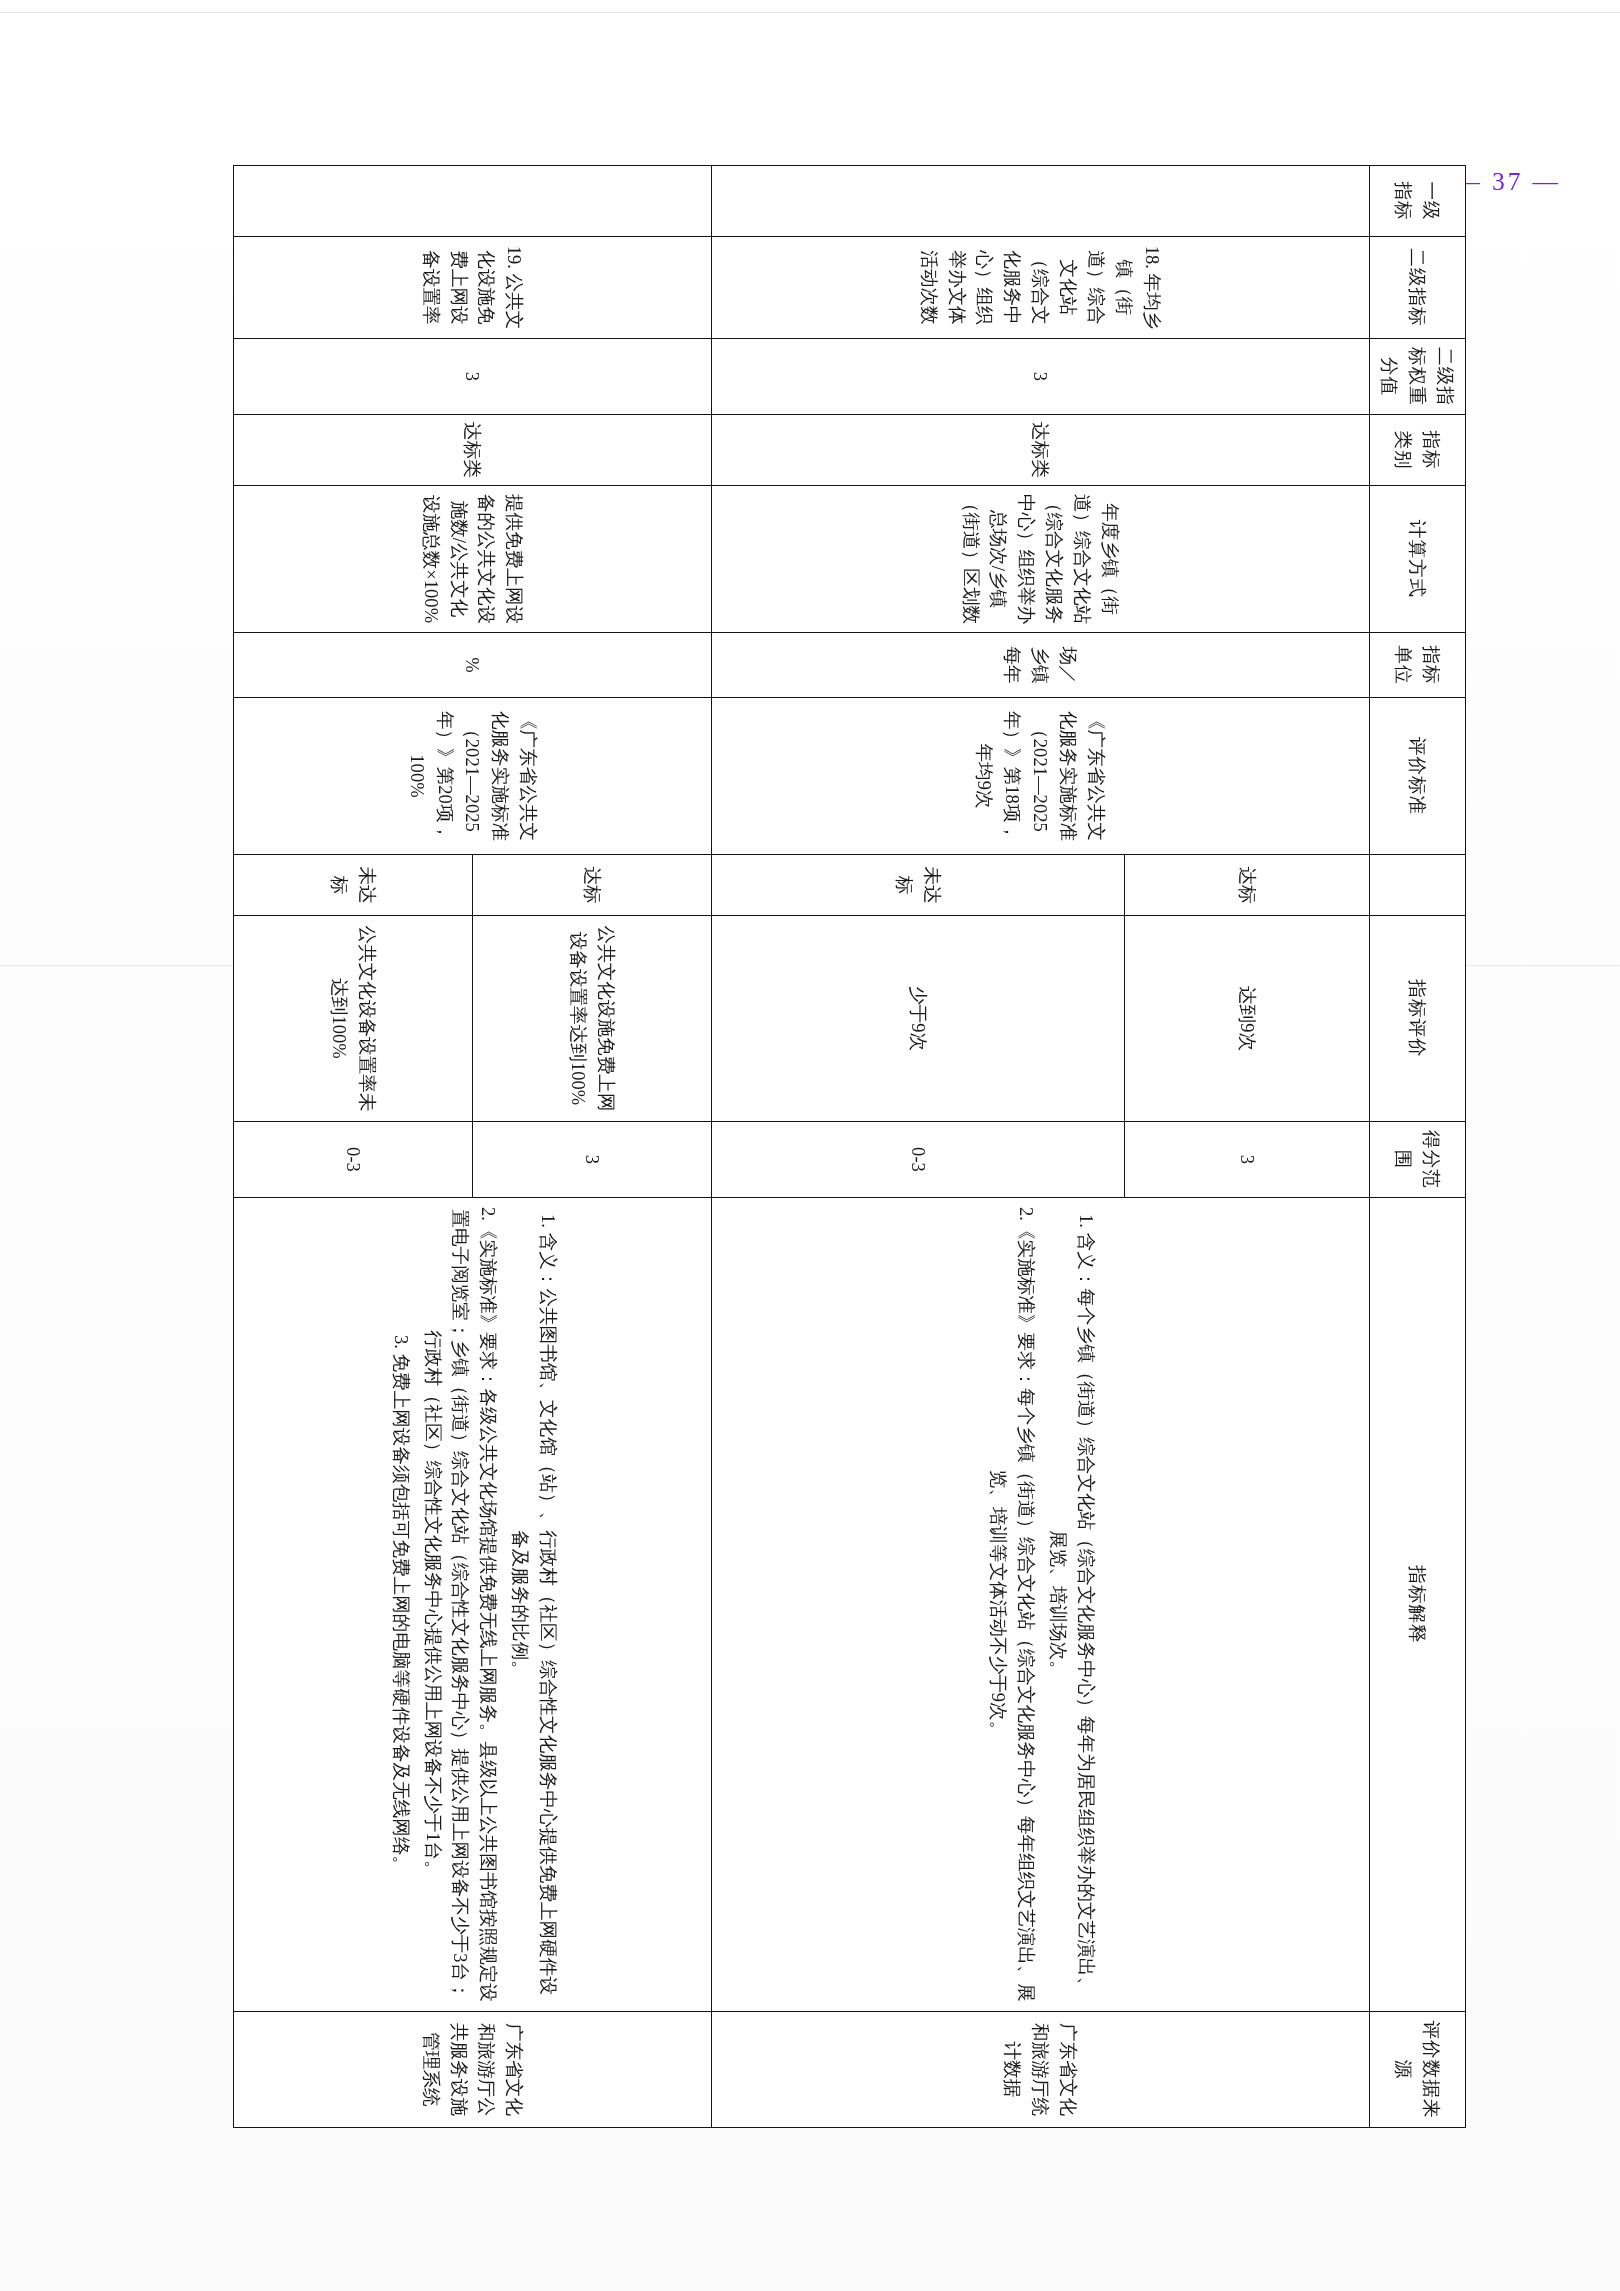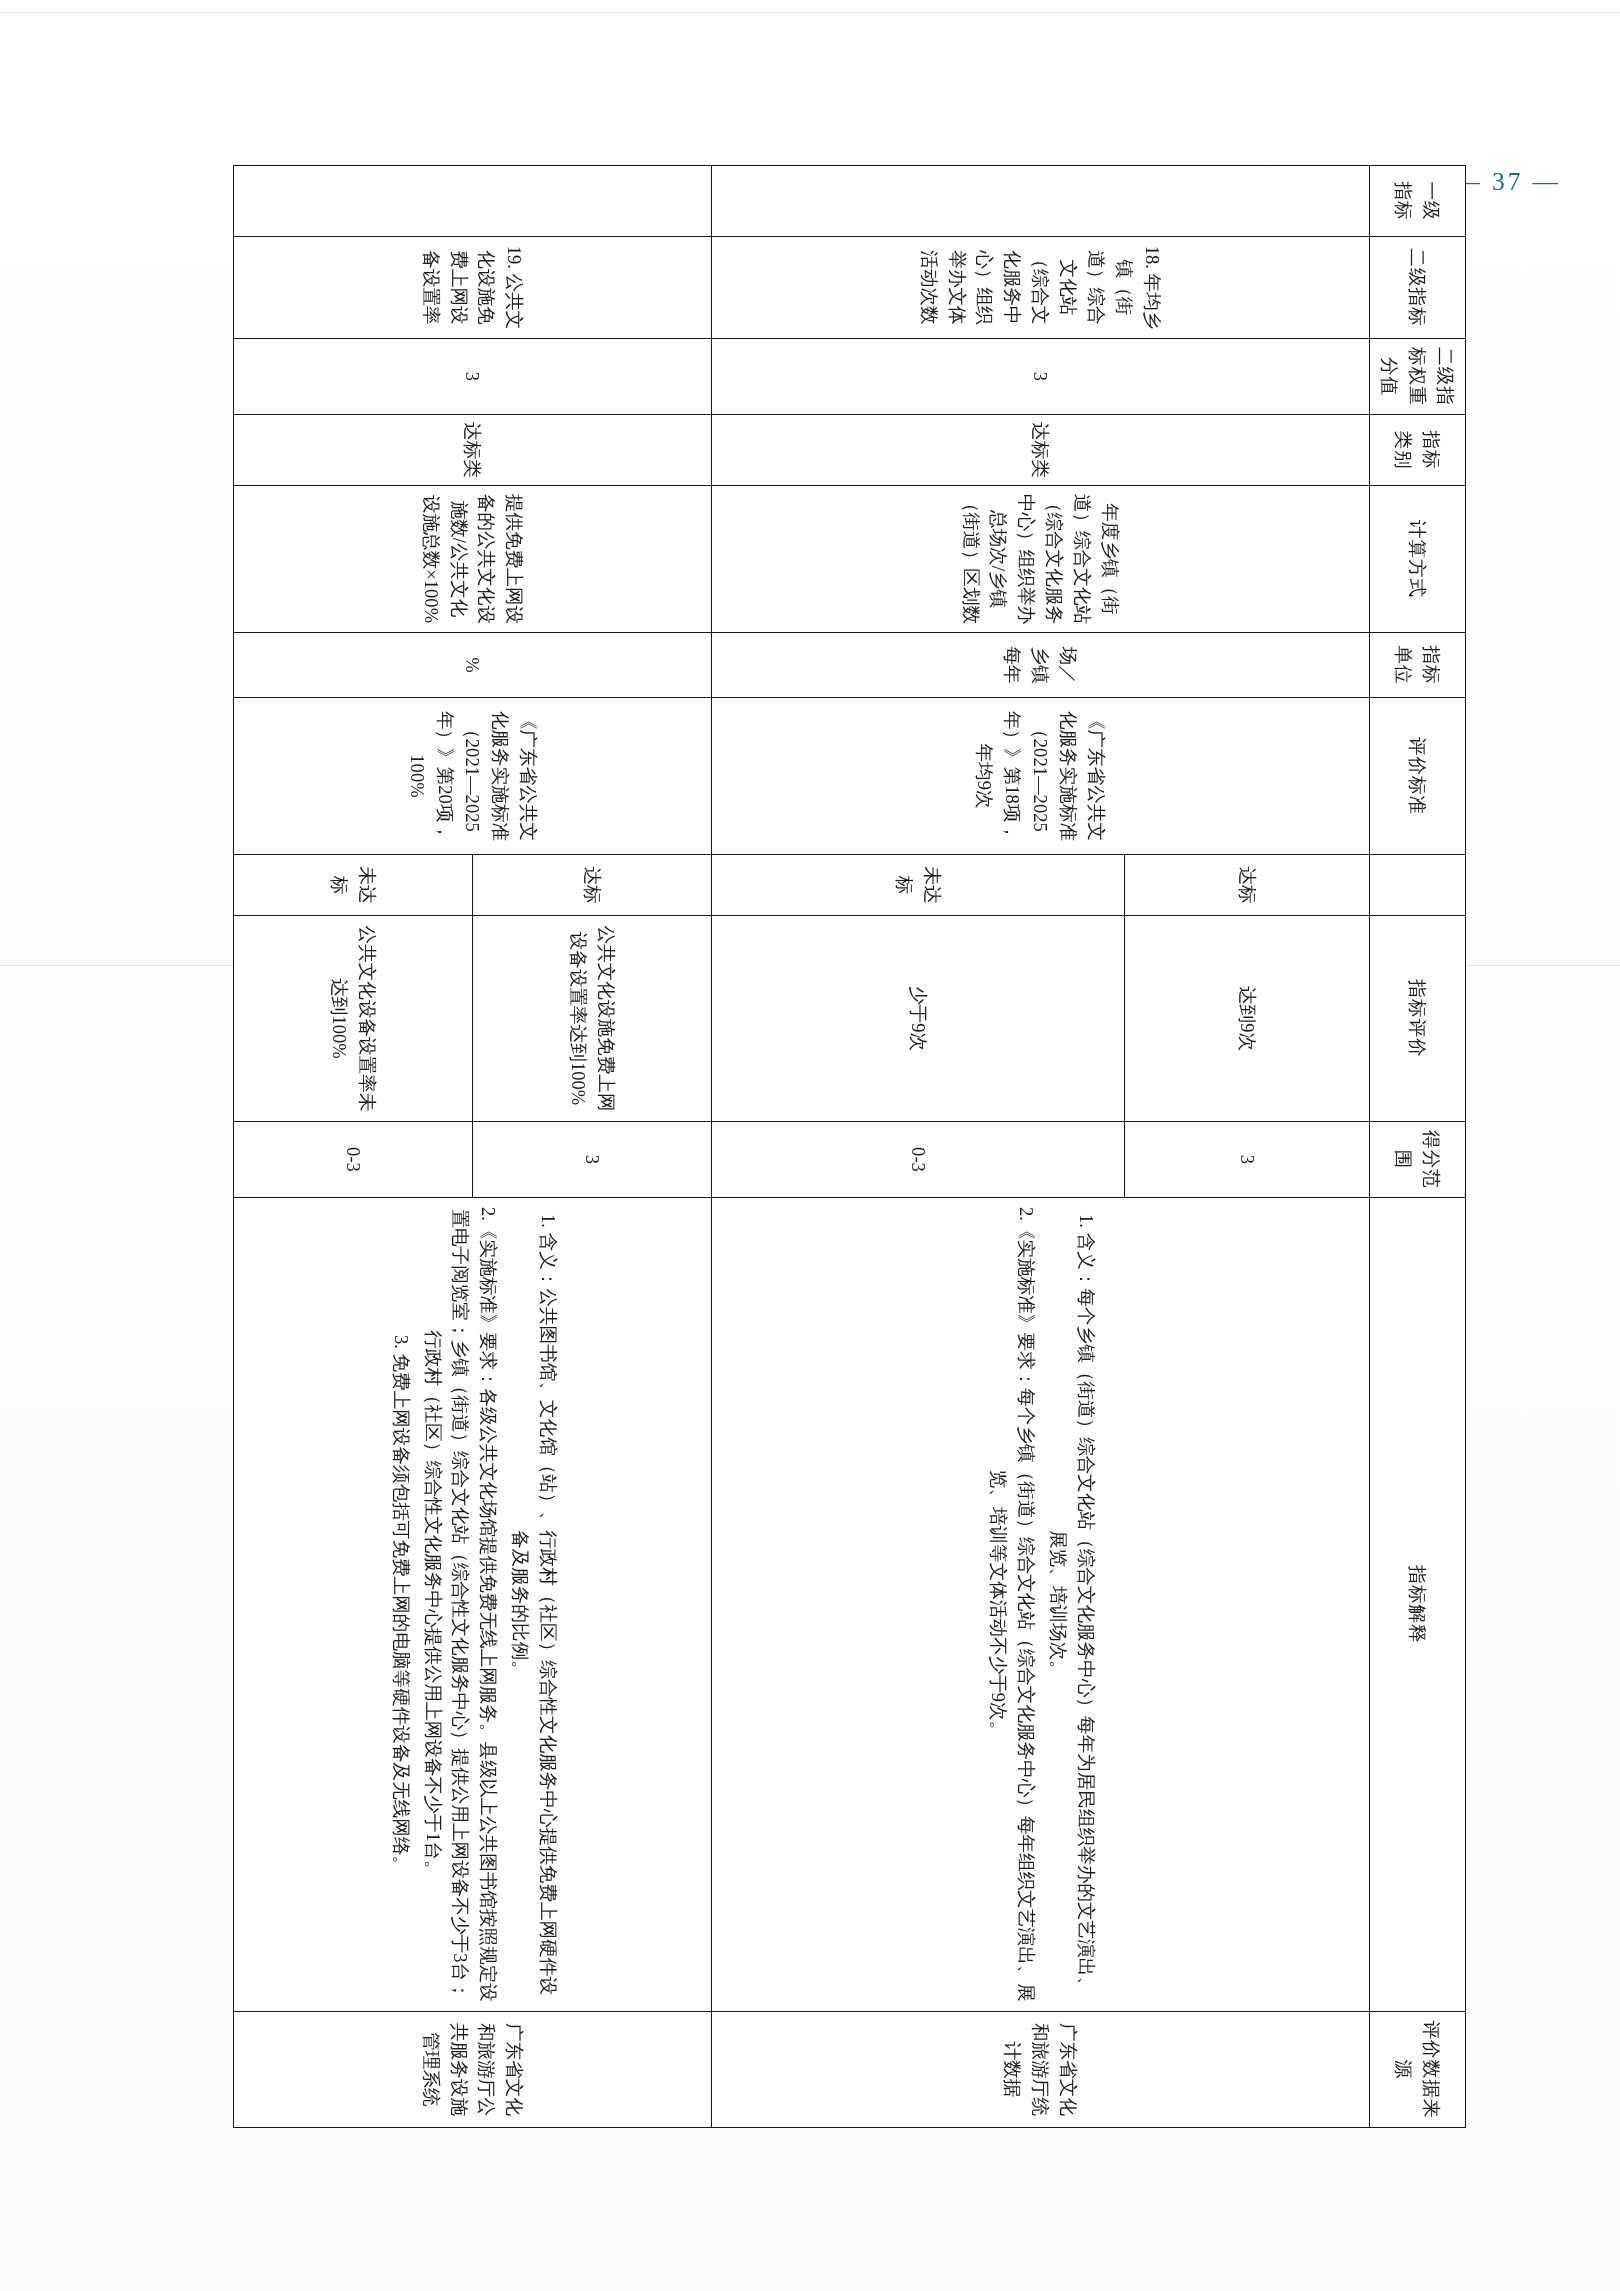--- a/index.html
+++ b/index.html
@@ -31,21 +31,21 @@
   }
   .scan-line.l1 { top: 11.8px; }
   .scan-line.l2 { top: 965px; }
 
   .page-number {
     position: absolute;
     top: 167px;
     right: 59px;
     font-size: 25.5px;
     letter-spacing: 2.9px;
-    color: #0f766e;
+    color: #6d28d9;
     white-space: nowrap;
   }
 
   
   .rot-wrap {
     position: absolute;
     top: 165px;
     left: 243px;
     width: 1960px;   
     height: 1235px;  

